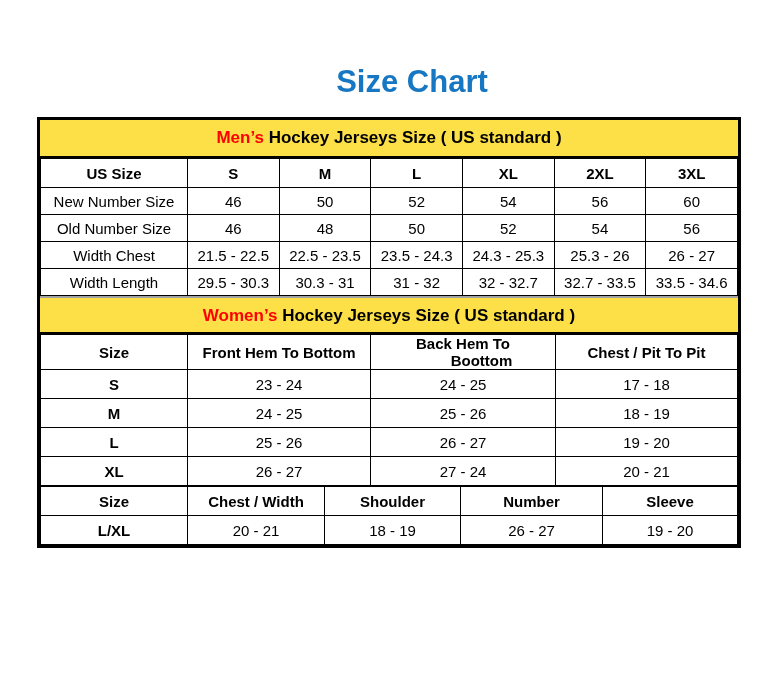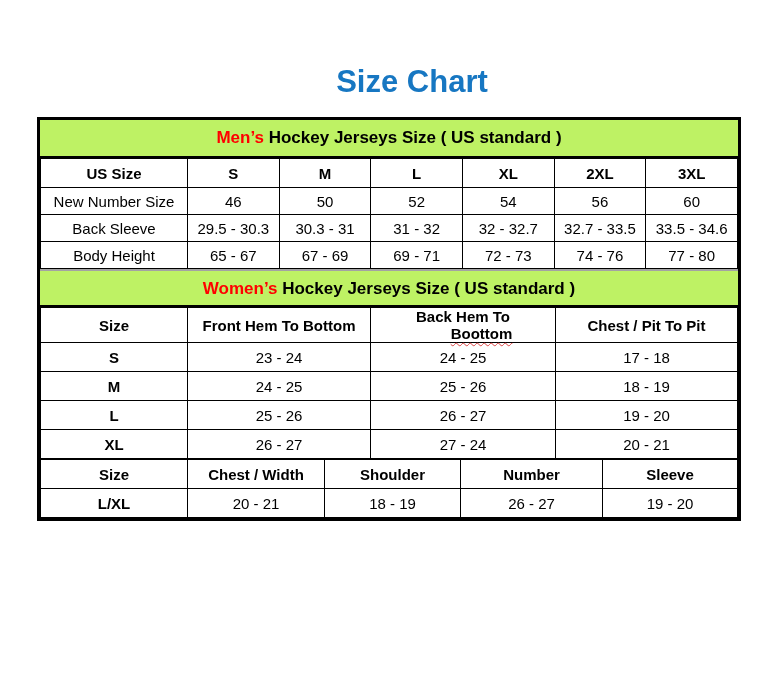--- a/index.html
+++ b/index.html
@@ -18,21 +18,21 @@
     color: #1777c2;
     letter-spacing: 0px;
     padding-left: 48px;
   }
   .chart-frame {
     margin: 17px 0 0 37px;
     width: 704px;
     border: 3px solid #000;
   }
   .band {
-    background: #bef264;
+    background: #fde047;
     border-bottom: 2px solid #000;
     height: 38px;
     line-height: 36px;
     text-align: center;
     font-weight: bold;
     font-size: 17px;
   }
   .band.mid { border-top: 2px solid #a3a3a3; }
   .band .red { color: #ff0000; }
   table {
@@ -48,21 +48,20 @@
     padding: 0;
   }
   th { font-weight: bold; }
   td { font-weight: normal; }
   td.b { font-weight: bold; }
   .men-table tr    { height: 27px; }
   .men-table tr.head { height: 29px; }
   .women-table tr  { height: 29px; }
   .youth-table tr  { height: 29px; }
   .squiggle {
-    text-decoration: underline;
     text-decoration-style: wavy;
     text-decoration-color: #d44;
     text-decoration-thickness: 1px;
     text-underline-offset: 3px;
     margin-left: 37px;
   }
   col.c-label { width: 147px; }
 </style>
 </head>
 <body>
@@ -96,36 +95,45 @@
     <tr>
       <td>New Number Size</td>
       <td>46</td>
       <td>50</td>
       <td>52</td>
       <td>54</td>
       <td>56</td>
       <td>60</td>
     </tr>
     <tr>
-      <td>Back Sleeve</td>
+      <td>Old Number Size</td>
+      <td>46</td>
+      <td>48</td>
+      <td>50</td>
+      <td>52</td>
+      <td>54</td>
+      <td>56</td>
+    </tr>
+    <tr>
+      <td>Width Chest</td>
+      <td>21.5 - 22.5</td>
+      <td>22.5 - 23.5</td>
+      <td>23.5 - 24.3</td>
+      <td>24.3 - 25.3</td>
+      <td>25.3 - 26</td>
+      <td>26 - 27</td>
+    </tr>
+    <tr>
+      <td>Width Length</td>
       <td>29.5 - 30.3</td>
       <td>30.3 - 31</td>
       <td>31 - 32</td>
       <td>32 - 32.7</td>
       <td>32.7 - 33.5</td>
       <td>33.5 - 34.6</td>
-    </tr>
-    <tr>
-      <td>Body Height</td>
-      <td>65 - 67</td>
-      <td>67 - 69</td>
-      <td>69 - 71</td>
-      <td>72 - 73</td>
-      <td>74 - 76</td>
-      <td>77 - 80</td>
     </tr>
   </tbody>
     </table>
 
   <div class="band mid"><span class="red">Women’s</span><span> Hockey Jerseys Size ( US standard )</span></div>
 
   <table class="women-table">
     <colgroup>
         <col class="c-label">
         <col style="width:183px">

